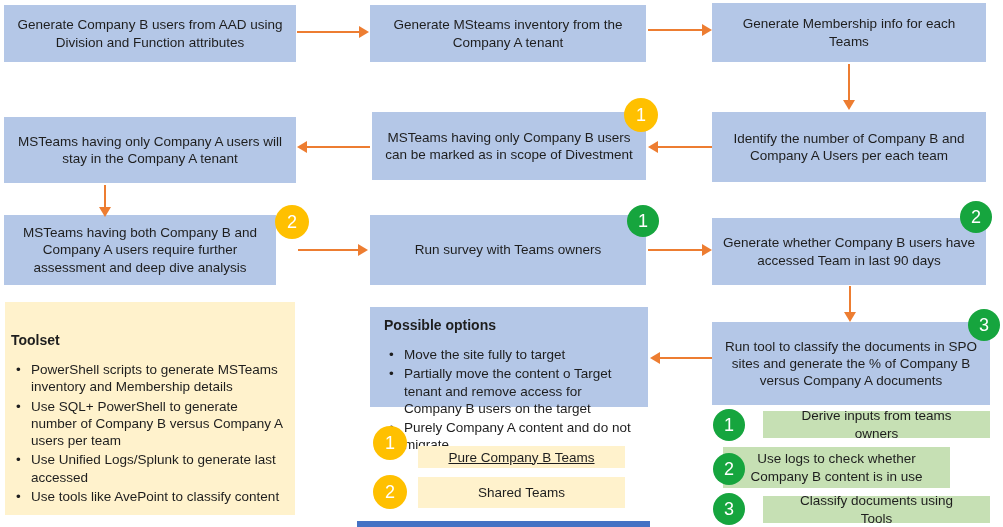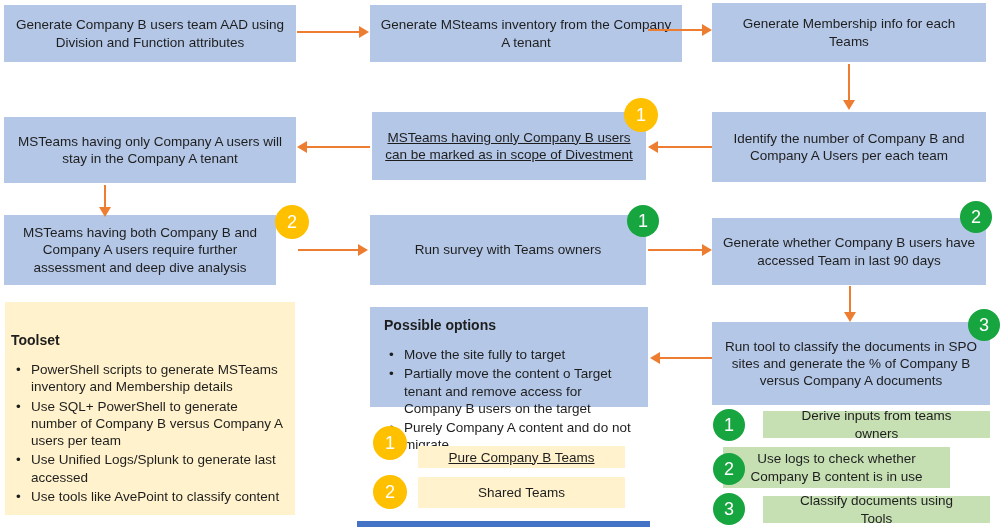--- a/index.html
+++ b/index.html
@@ -82,26 +82,26 @@
     text-align: center; font-size: 13.5px; line-height: 1.3;
     box-sizing: border-box; padding: 2px 22px;
   }
   .bottom-strip { position: absolute; background: #4472c4; }
 </style>
 </head>
 <body>
 
 <div id="canvas">
 
-  <div class="node" style="left:4px; top:5px; width:292px; height:57px;">Generate Company B users team AAD using Division and Function attributes</div>
-  <div class="node" style="left:370px; top:5px; width:312px; height:57px;">Generate MSteams inventory from the Company A tenant</div>
+  <div class="node" style="left:4px; top:5px; width:292px; height:57px;">Generate Company B users from AAD using Division and Function attributes</div>
+  <div class="node" style="left:370px; top:5px; width:276px; height:57px;">Generate MSteams inventory from the Company A tenant</div>
   <div class="node" style="left:712px; top:3px; width:274px; height:59px;">Generate Membership info for each Teams</div>
 
   <div class="node" style="left:4px; top:117px; width:292px; height:66px;">MSTeams having only Company A  users will stay in the Company A tenant</div>
-  <div class="node" style="left:372px; top:112px; width:274px; height:68px;text-decoration:underline;">MSTeams having only Company B users can be marked as in scope of Divestment</div>
+  <div class="node" style="left:372px; top:112px; width:274px; height:68px;">MSTeams having only Company B users can be marked as in scope of Divestment</div>
   <div class="badge orange" style="left:624px; top:98px;">1</div>
   <div class="node" style="left:712px; top:112px; width:274px; height:70px;">Identify the number of Company B and Company A Users per each team</div>
 
   <div class="node" style="left:4px; top:215px; width:272px; height:70px;">MSTeams  having both Company B and Company A users require further assessment and deep dive analysis</div>
   <div class="badge orange" style="left:275px; top:205px;">2</div>
   <div class="node" style="left:370px; top:215px; width:276px; height:70px;">Run survey with Teams owners</div>
   <div class="badge green" style="left:627px; top:205px;">1</div>
   <div class="node" style="left:712px; top:218px; width:274px; height:67px;">Generate whether Company B users have accessed Team in last 90 days</div>
   <div class="badge green" style="left:960px; top:201px;">2</div>
 

